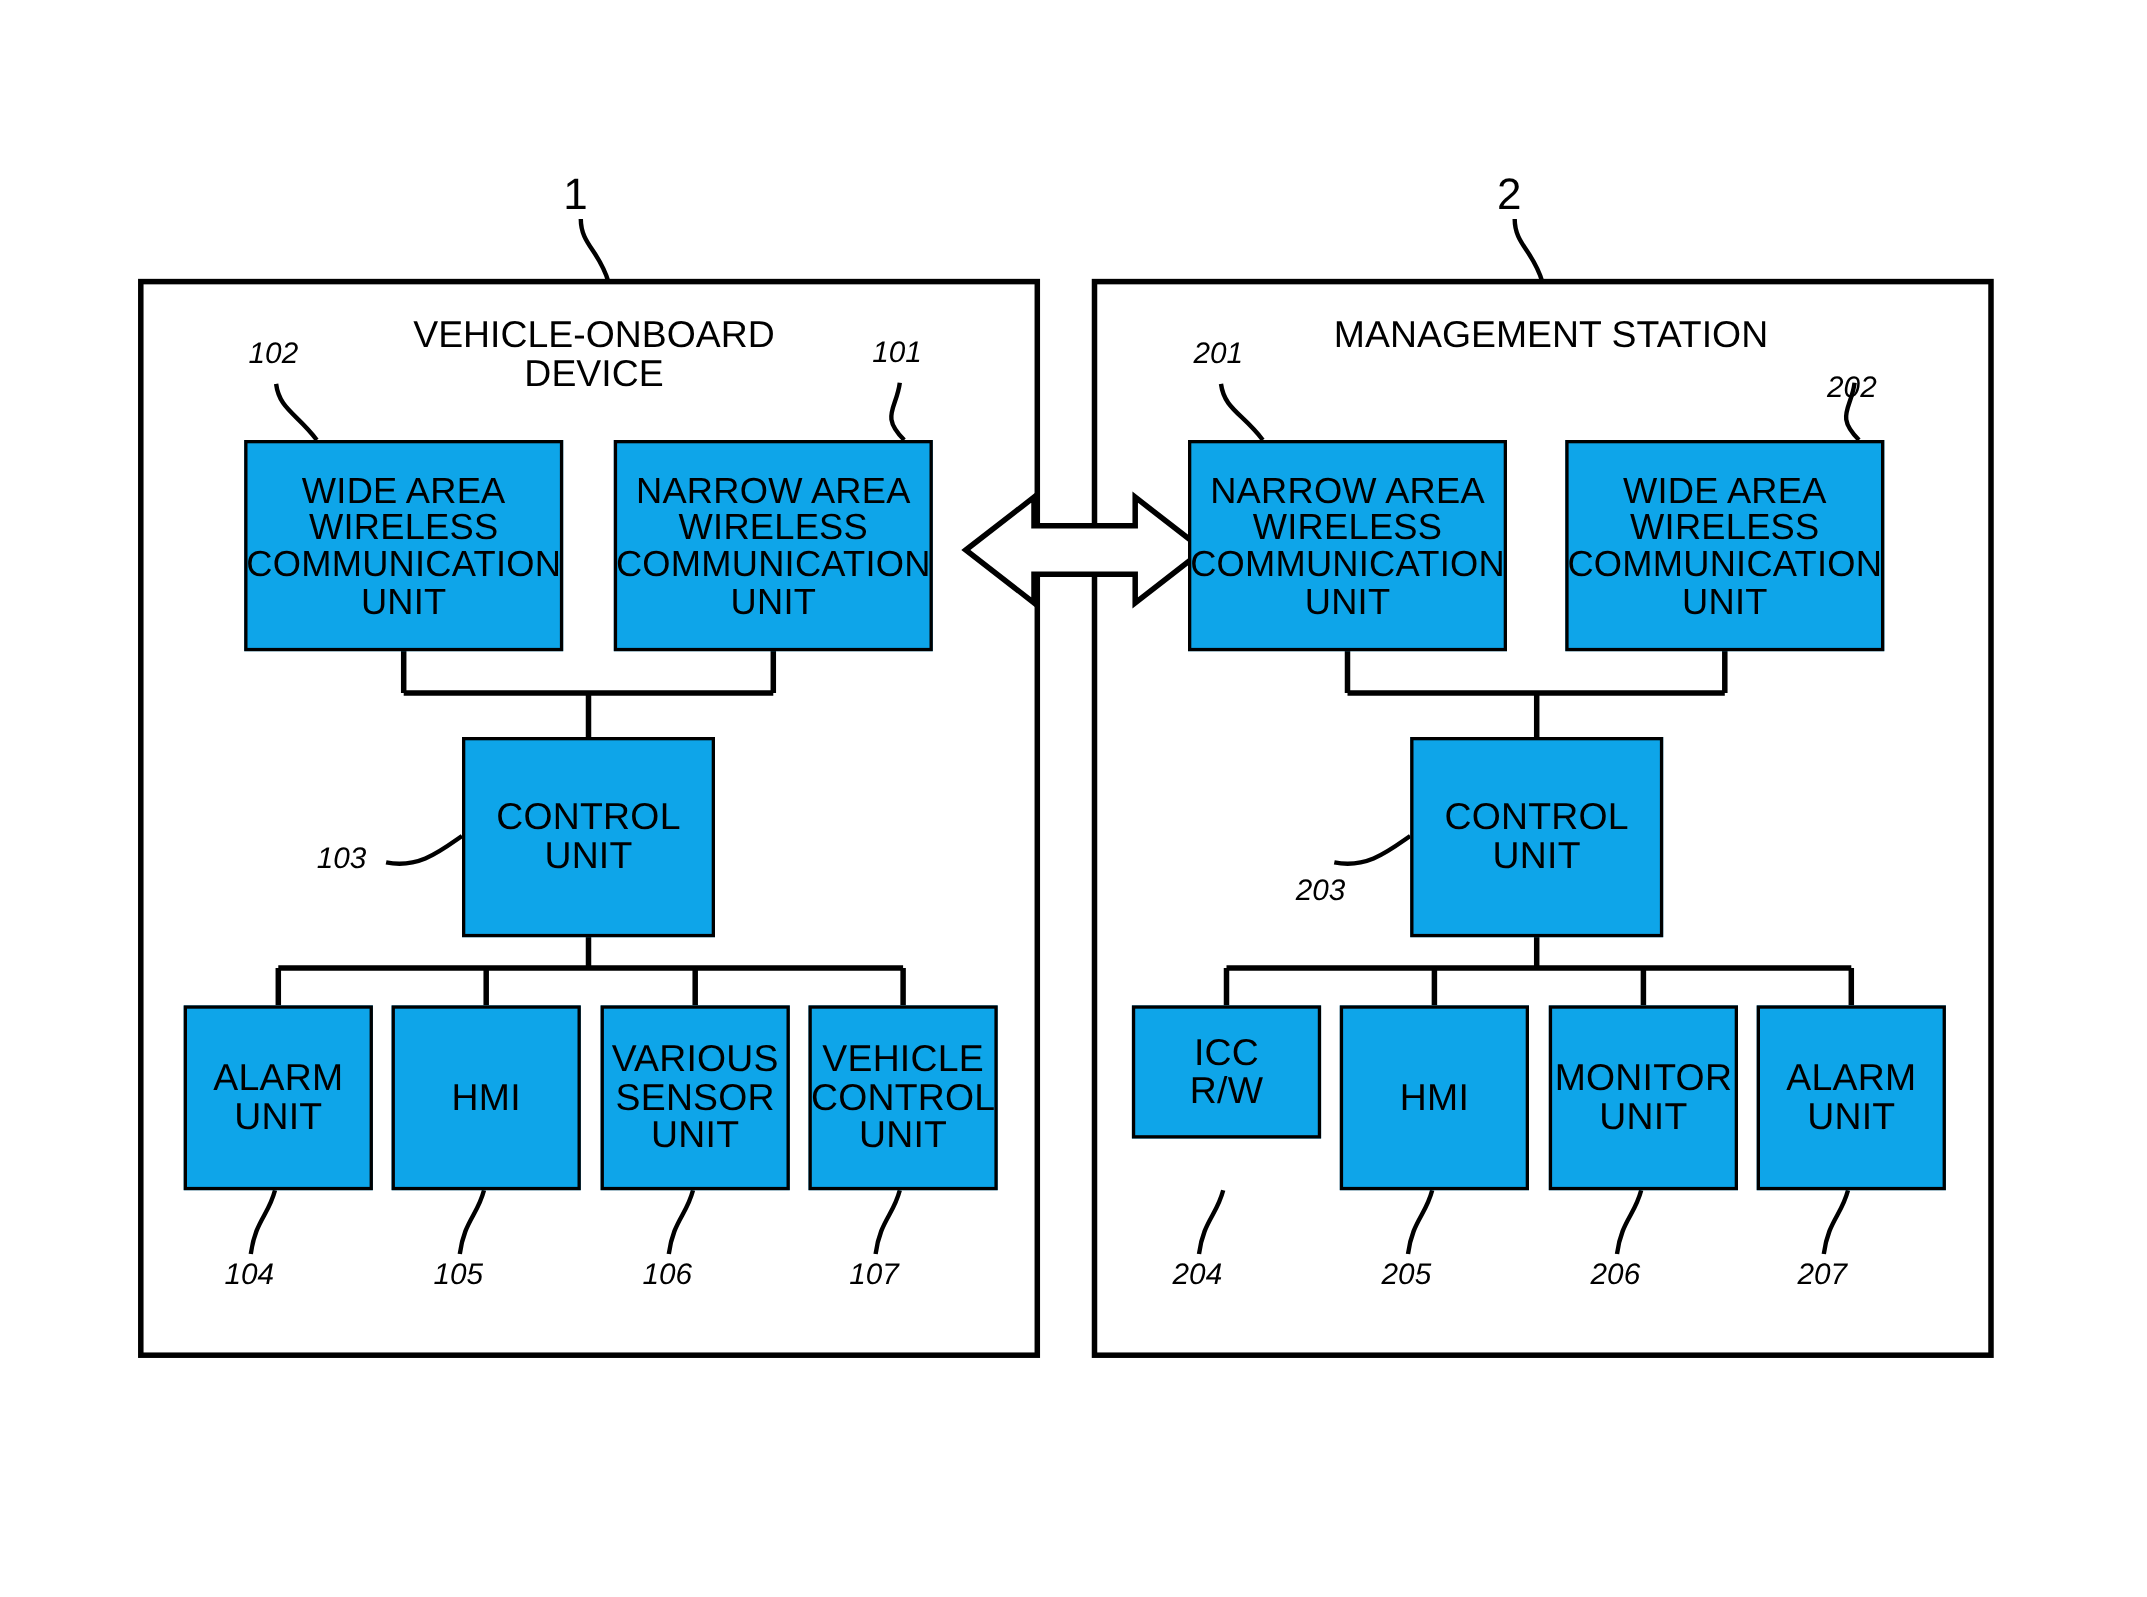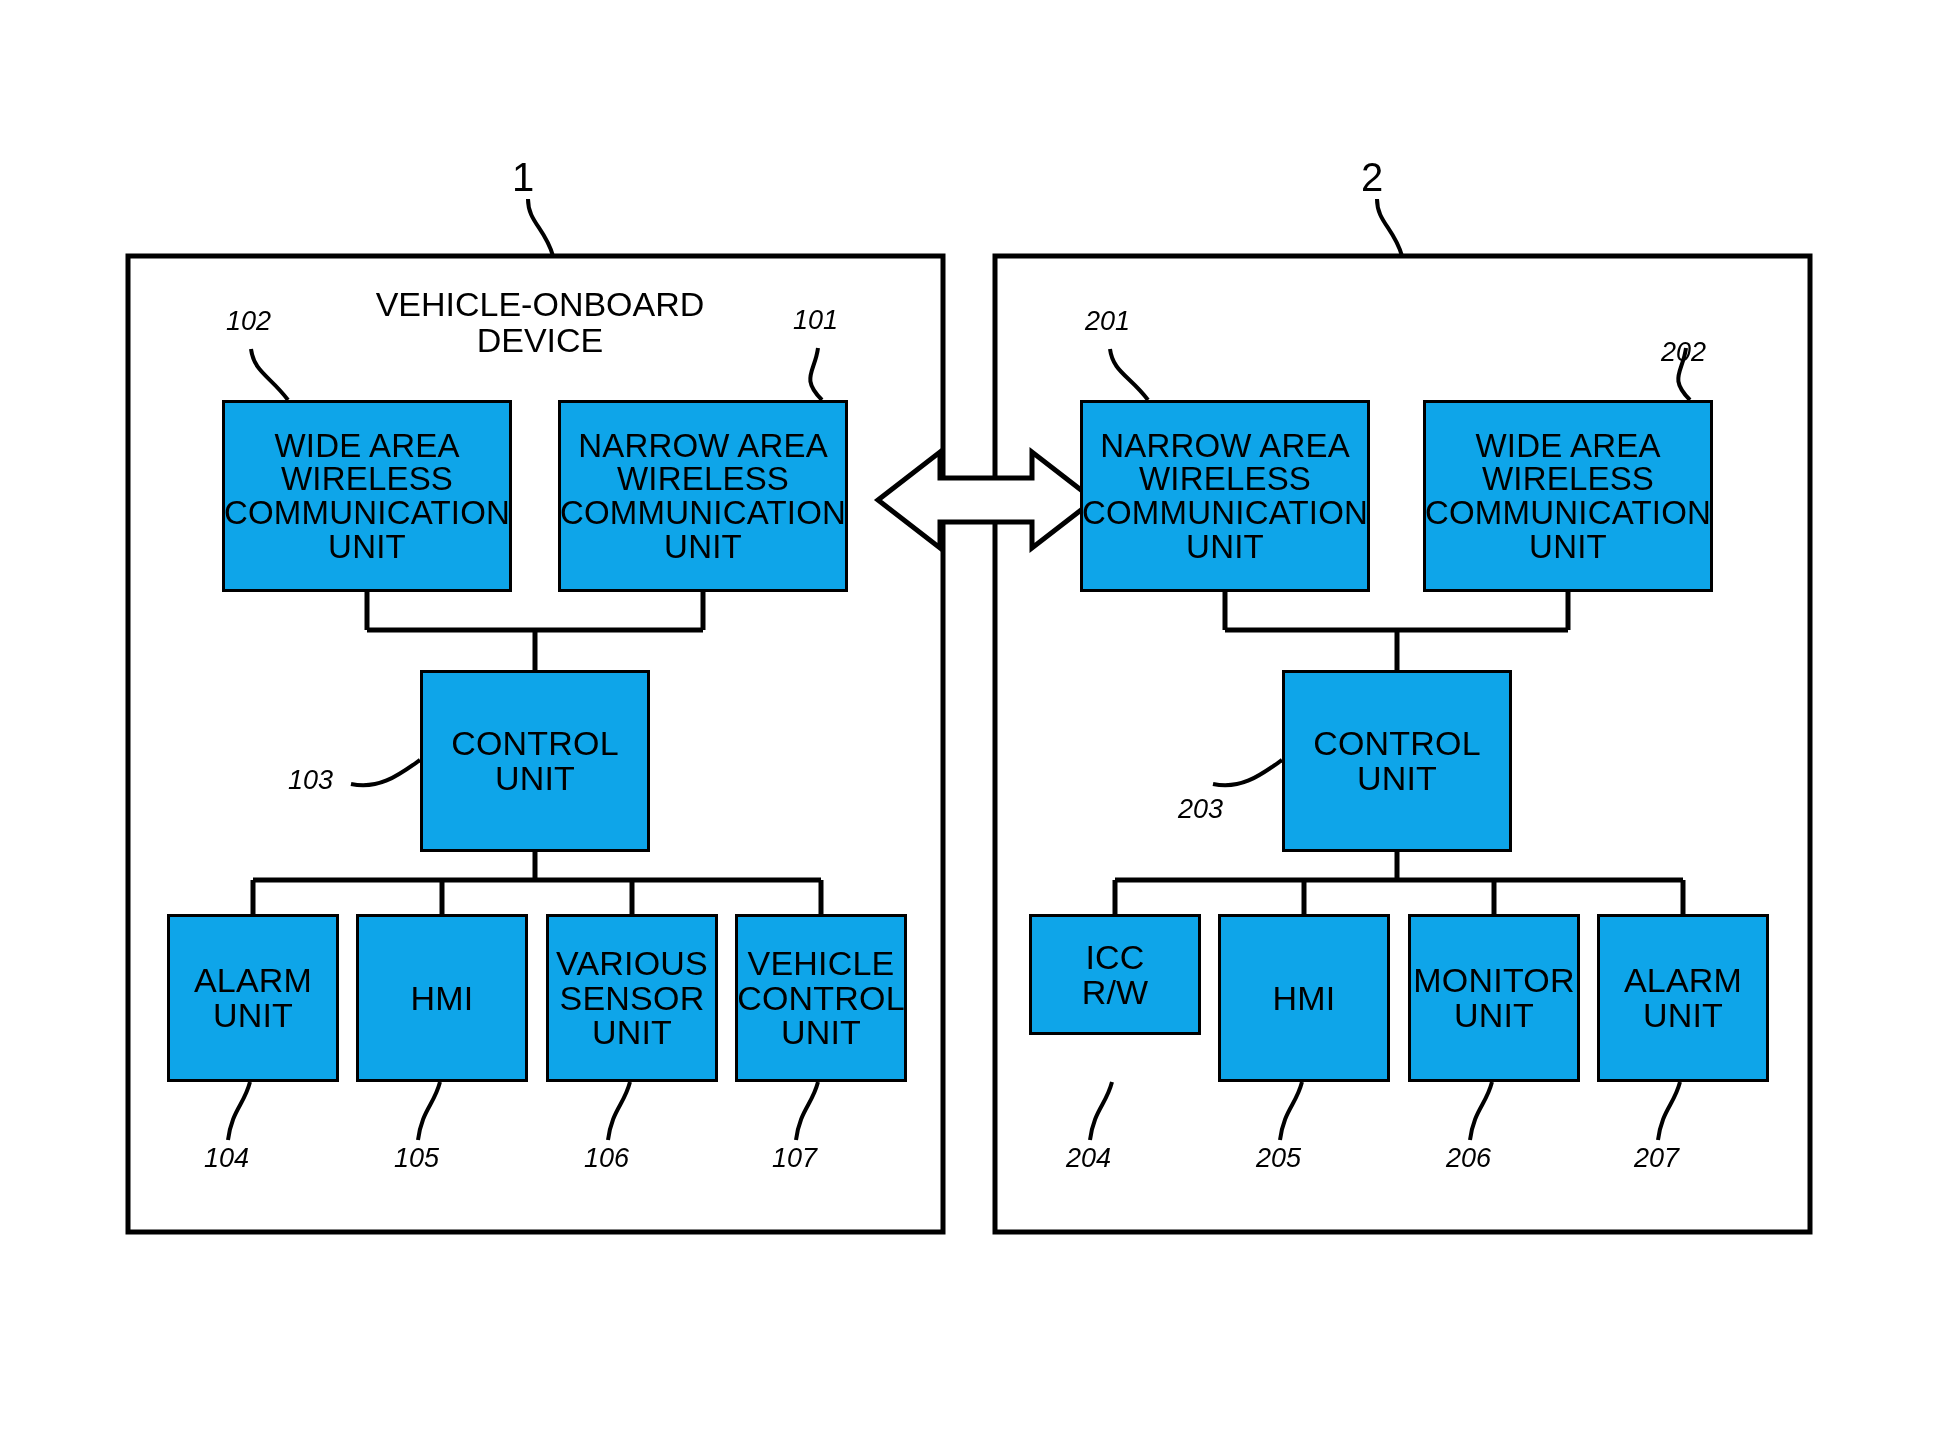--- a/index.html
+++ b/index.html
@@ -138,20 +138,21 @@
                L 940 522
                L 940 548
                Z" fill="#ffffff" stroke="#000000" stroke-width="5" stroke-linejoin="miter"></path>
     </g>
 
   </svg>
 
   <div class="panel-title fs-lg" style="left:330px; top:287px; width:420px;">VEHICLE-ONBOARD
 DEVICE</div>
 
+  <div class="panel-title fs-lg" style="left:1150px; top:287px; width:520px;">MANAGEMENT STATION</div>
 
   <div class="ref fs-top" style="left:512px; top:155px;">1</div>
   <div class="ref fs-top" style="left:1361px; top:155px;">2</div>
 
   <div class="node fs-md" style="left:222px; top:400px; width:290px; height:192px;">
     <span class="txt">WIDE AREA
 WIRELESS
 COMMUNICATION
 UNIT</span>
   </div>

